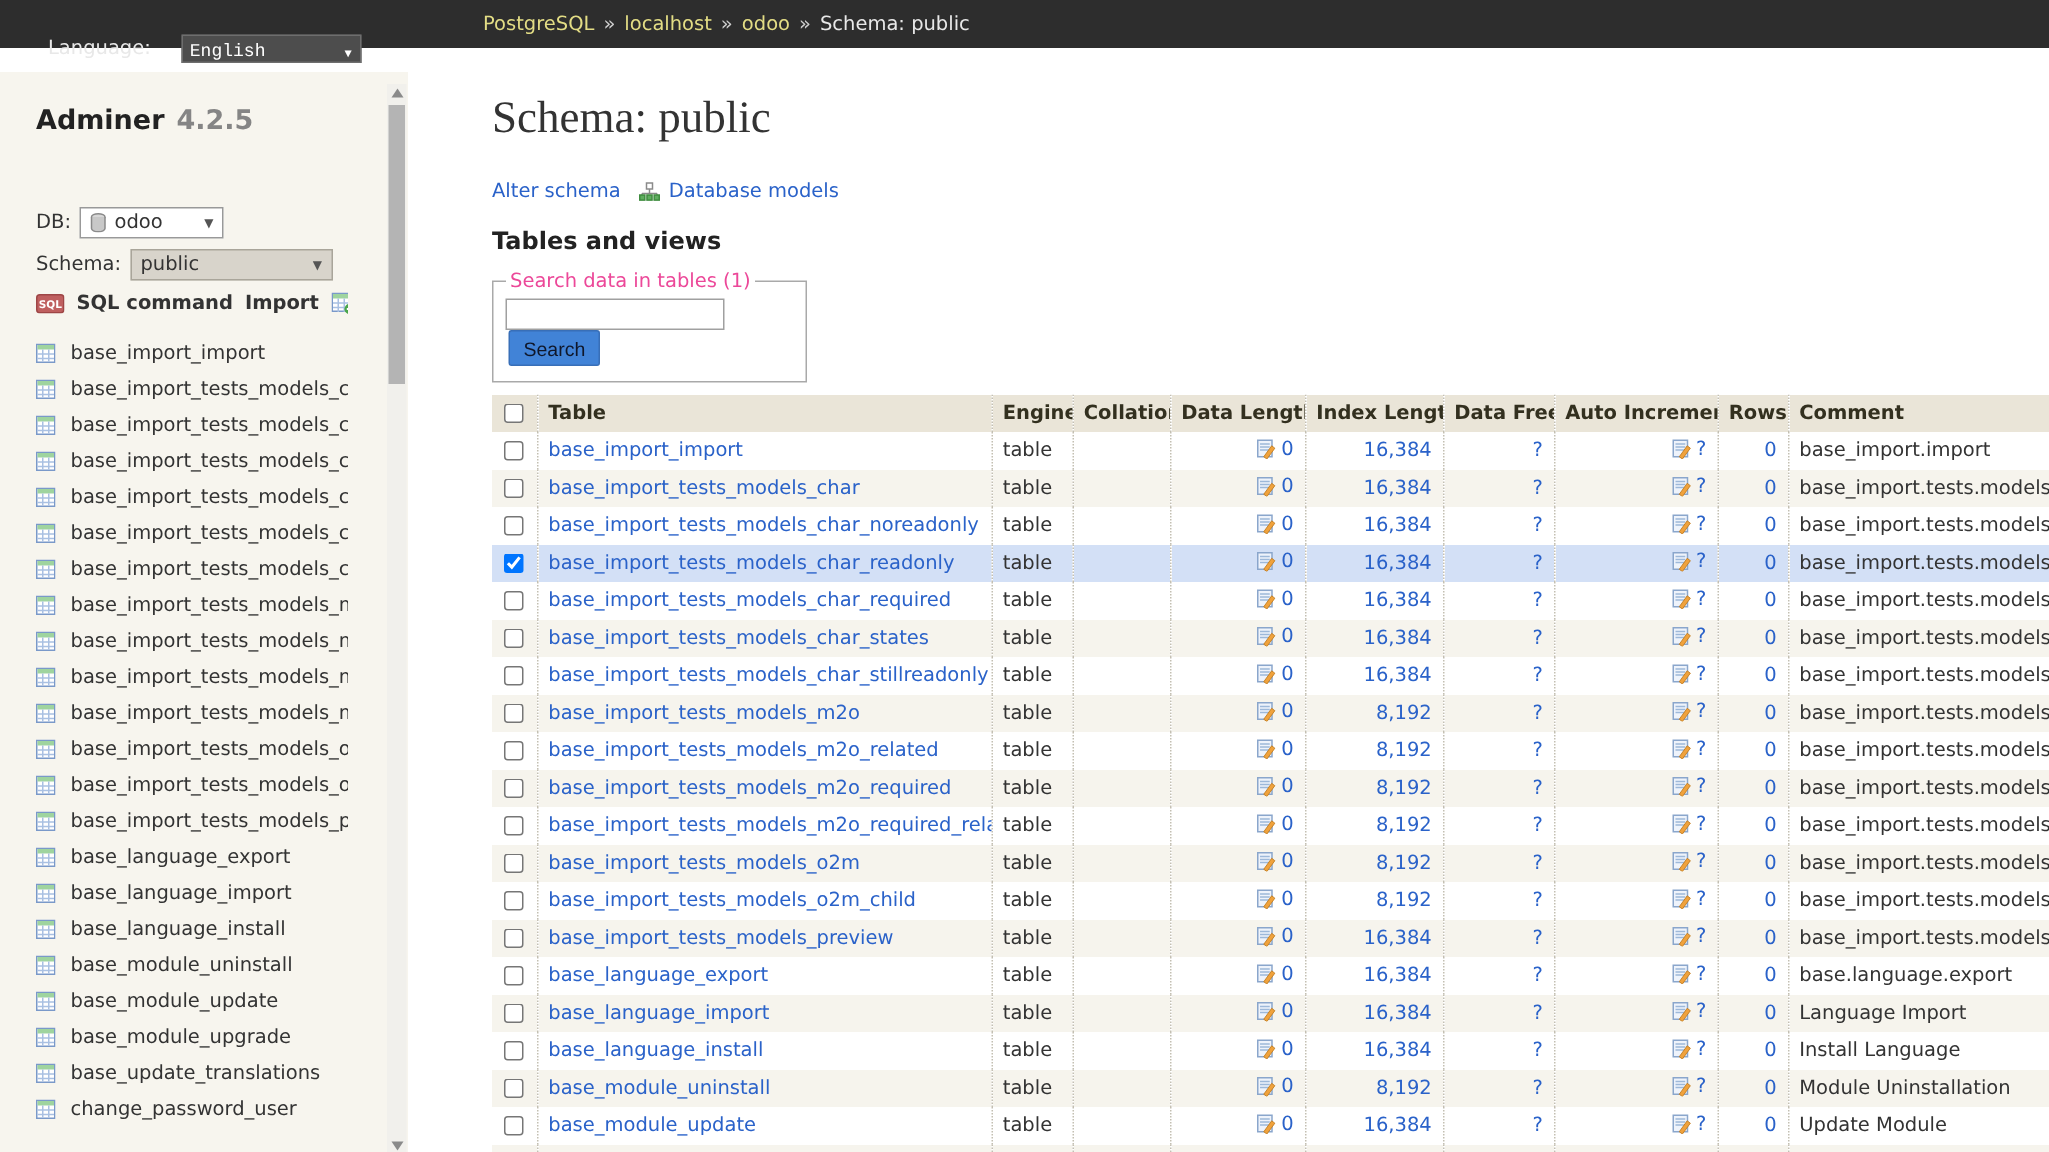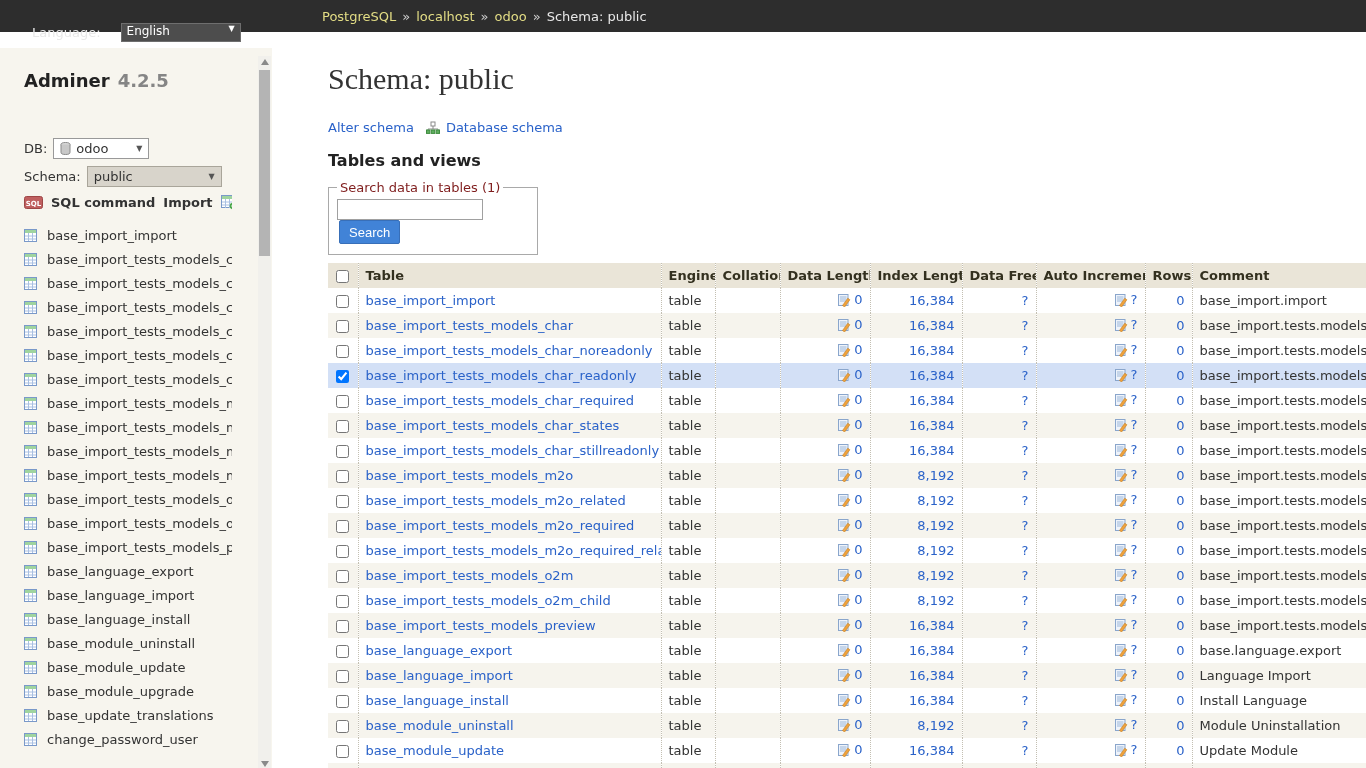--- a/index.html
+++ b/index.html
@@ -8,22 +8,22 @@
     --btn:#4183d7;
   }
   *{box-sizing:border-box; margin:0; padding:0;}
   html,body{width:1366px;height:768px;overflow:hidden;}
   body{font-family:"DejaVu Sans","Liberation Sans",sans-serif;font-size:13px;color:#333;background:#fff;}
   a{color:var(--link);text-decoration:none;cursor:pointer;}
 
   
   #topbar{position:absolute;left:0;top:0;width:1366px;height:32px;background:var(--topbar-bg);color:#e8e8e8;}
   #lang-group{position:absolute;left:32px;top:16px;height:32px;display:flex;align-items:center;gap:20px;}
-  .dark-select{display:inline-flex;align-items:flex-start;justify-content:space-between;width:120px;height:19px;
-    background:#4d4d4d;border:1px solid #6e6e6e;color:#fff;padding:0 5px;font-size:12px;}
+  .dark-select{display:inline-flex;align-items:flex-end;justify-content:space-between;width:120px;height:19px;
+    background:#4d4d4d;border:1px solid #6e6e6e;color:#fff;padding:0 5px;font-size:12px;font-family:Liberation Mono, monospace;}
   .dark-select .arrow{font-size:8px;color:#fff;}
   #breadcrumb{position:absolute;left:322px;top:0;height:32px;display:flex;align-items:center;gap:6px;}
   #breadcrumb a{color:var(--topbar-link);}
   #breadcrumb .sep{color:#cfcfcf;}
 
   
   #sidebar{position:absolute;left:0;top:48px;width:272px;height:736px;background:var(--sidebar-bg);overflow:hidden;}
   .sb-content{padding:22px 0 0 24px;width:232px;overflow:hidden;white-space:nowrap;}
   .sb-content h1{font-size:18px;font-weight:bold;color:#222;}
   .sb-content h1 .ver{color:#858585;margin-left:8px;}
@@ -49,23 +49,23 @@
   .hscroll .thumb{position:absolute;top:1px;left:12px;width:222px;height:10px;background:#b4b4b4;}
   .arrow-left{left:2px;top:2px;border-top:4px solid transparent;border-bottom:4px solid transparent;border-right:6px solid #8a8a8a;}
   .arrow-right{right:2px;top:2px;border-top:4px solid transparent;border-bottom:4px solid transparent;border-left:6px solid #8a8a8a;}
 
   
   #content{position:absolute;left:272px;top:32px;width:1094px;height:736px;background:#fff;padding:30px 0 0 56px;overflow:hidden;}
   #content h2{font-family:"Liberation Serif","DejaVu Serif",serif;font-weight:normal;font-size:30px;color:#333;margin:0 0 24px 0;}
   .links-row{margin:0 0 14px 0;display:flex;align-items:center;gap:6px;text-align:center;}
   #content h3{font-size:16px;color:#222;margin:16px 0 10px 0;}
   fieldset{width:210px;border:1px solid #a9a9a9;padding:4px 8px 10px 8px;margin-bottom:8px;}
-  legend{font-size:13px;color:#7f1d1d;padding:0 3px;}
+  legend{font-size:13px;color:#ec4899;padding:0 3px;}
   fieldset input[type=text]{width:146px;height:21px;border:1px solid #a0a0a0;background:#fff;padding:0 4px;font-size:13px;vertical-align:middle;}
-  fieldset button{margin-left:2px;height:24px;padding:0 9px;background:var(--btn);color:#ffffff;border:1px solid #386fb8;
+  fieldset button{margin-left:2px;height:24px;padding:0 9px;background:var(--btn);color:#0f172a;border:1px solid #386fb8;
     border-radius:2px;font-size:13px;vertical-align:middle;cursor:pointer;}
 
   .table-wrap{margin-top:8px;width:1038px;overflow:hidden;}
   table{border-collapse:collapse;table-layout:fixed;width:1134px;}
   col.c-cb{width:30px;} col.c-table{width:303px;} col.c-engine{width:54px;} col.c-coll{width:65px;}
   col.c-dlen{width:90px;} col.c-ilen{width:92px;} col.c-dfree{width:74px;} col.c-ai{width:109px;}
   col.c-rows{width:47px;} col.c-comment{width:270px;}
   th,td{height:25px;padding:2px 7px;font-weight:normal;text-align:left;white-space:nowrap;overflow:hidden;
     border-left:1px dotted #c3bfb2;}
   th:first-child,td:first-child{border-left:none;text-align:center;padding:2px 0;}
@@ -438,21 +438,21 @@
     <svg class="ico" width="14" height="13" viewBox="0 0 14 13">
         <rect x="5" y="1" width="4" height="4" fill="#fff" stroke="#8a8a8a"></rect>
         <line x1="7" y1="5" x2="7" y2="8" stroke="#8a8a8a"></line>
         <line x1="2" y1="8" x2="12" y2="8" stroke="#8a8a8a"></line>
         <line x1="2" y1="8" x2="2" y2="9" stroke="#8a8a8a"></line>
         <line x1="12" y1="8" x2="12" y2="9" stroke="#8a8a8a"></line>
         <rect x="0.5" y="9" width="3.4" height="3.4" fill="#5fae5f" stroke="#3f8c3f"></rect>
         <rect x="5.3" y="9" width="3.4" height="3.4" fill="#5fae5f" stroke="#3f8c3f"></rect>
         <rect x="10.1" y="9" width="3.4" height="3.4" fill="#5fae5f" stroke="#3f8c3f"></rect>
       </svg>
-    <a>Database schema</a>
+    <a>Database models</a>
   </div>
 
   <h3>Tables and views</h3>
 
   <fieldset>
     <legend>Search data in tables (1)</legend>
     <input type="text" value="" style="">
     <button type="button">Search</button>
   </fieldset>
 

